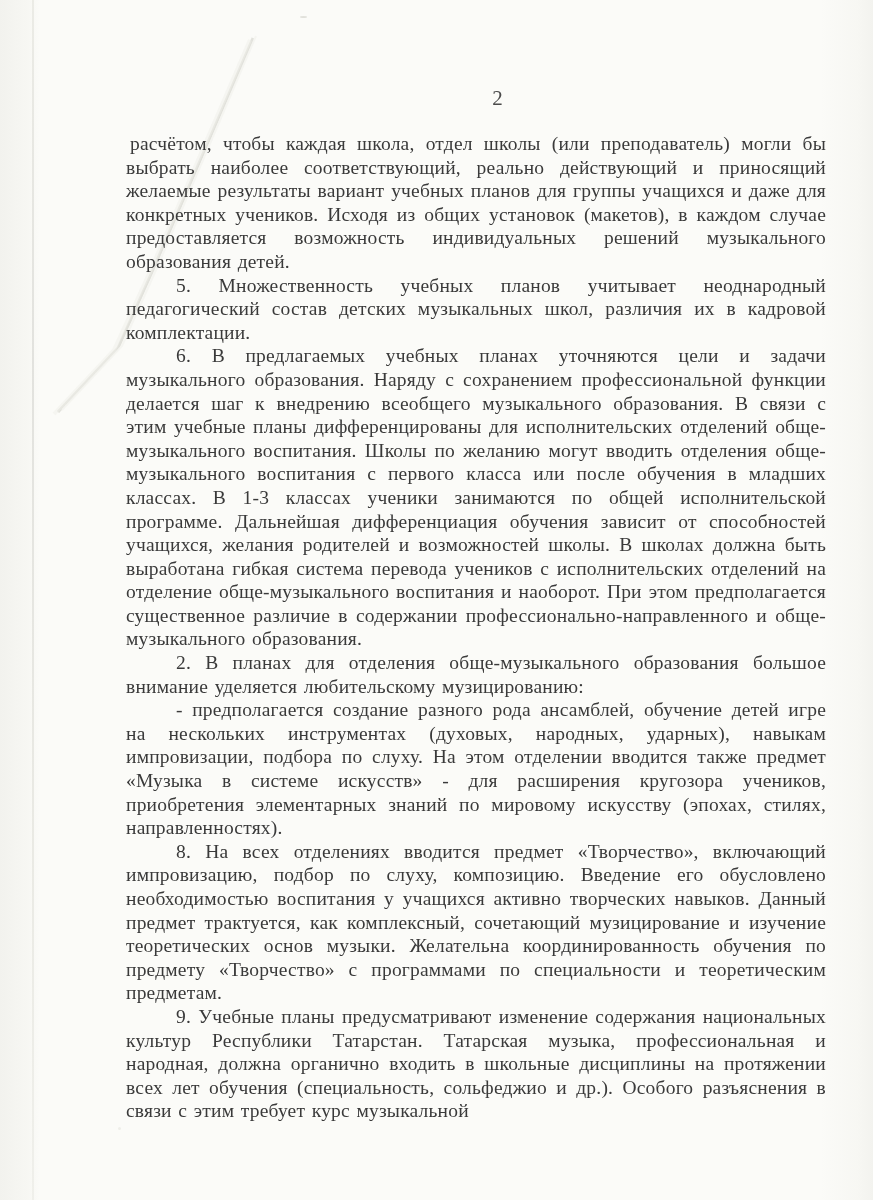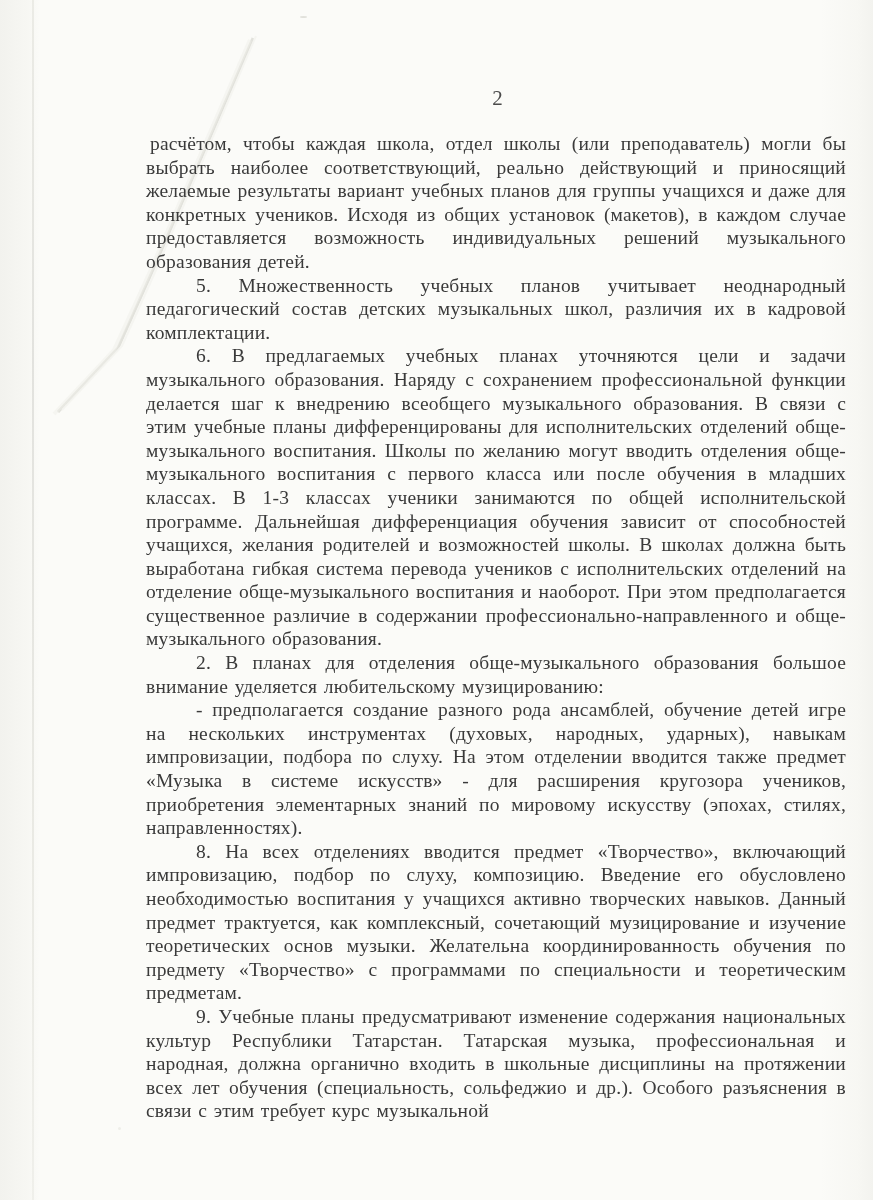--- a/index.html
+++ b/index.html
@@ -30,21 +30,21 @@
     position:absolute;left:0;top:0;width:300px;height:450px;
     pointer-events:none;
   }
   .page-number{
     position:absolute;left:458px;top:86px;width:80px;
     text-align:center;
     font-size:21px;color:#4a4a4a;
     letter-spacing:1px;
   }
   .doc-body{
-    position:absolute;left:146px;top:132px;width:700px;
+    position:absolute;left:126px;top:132px;width:700px;
   }
   .para{
     margin:0;
     font-size:19.5px;
     line-height:23.6px;
     text-align:justify;
     letter-spacing:.2px;
     word-spacing:1.5px;
     color:var(--ink);
   }

